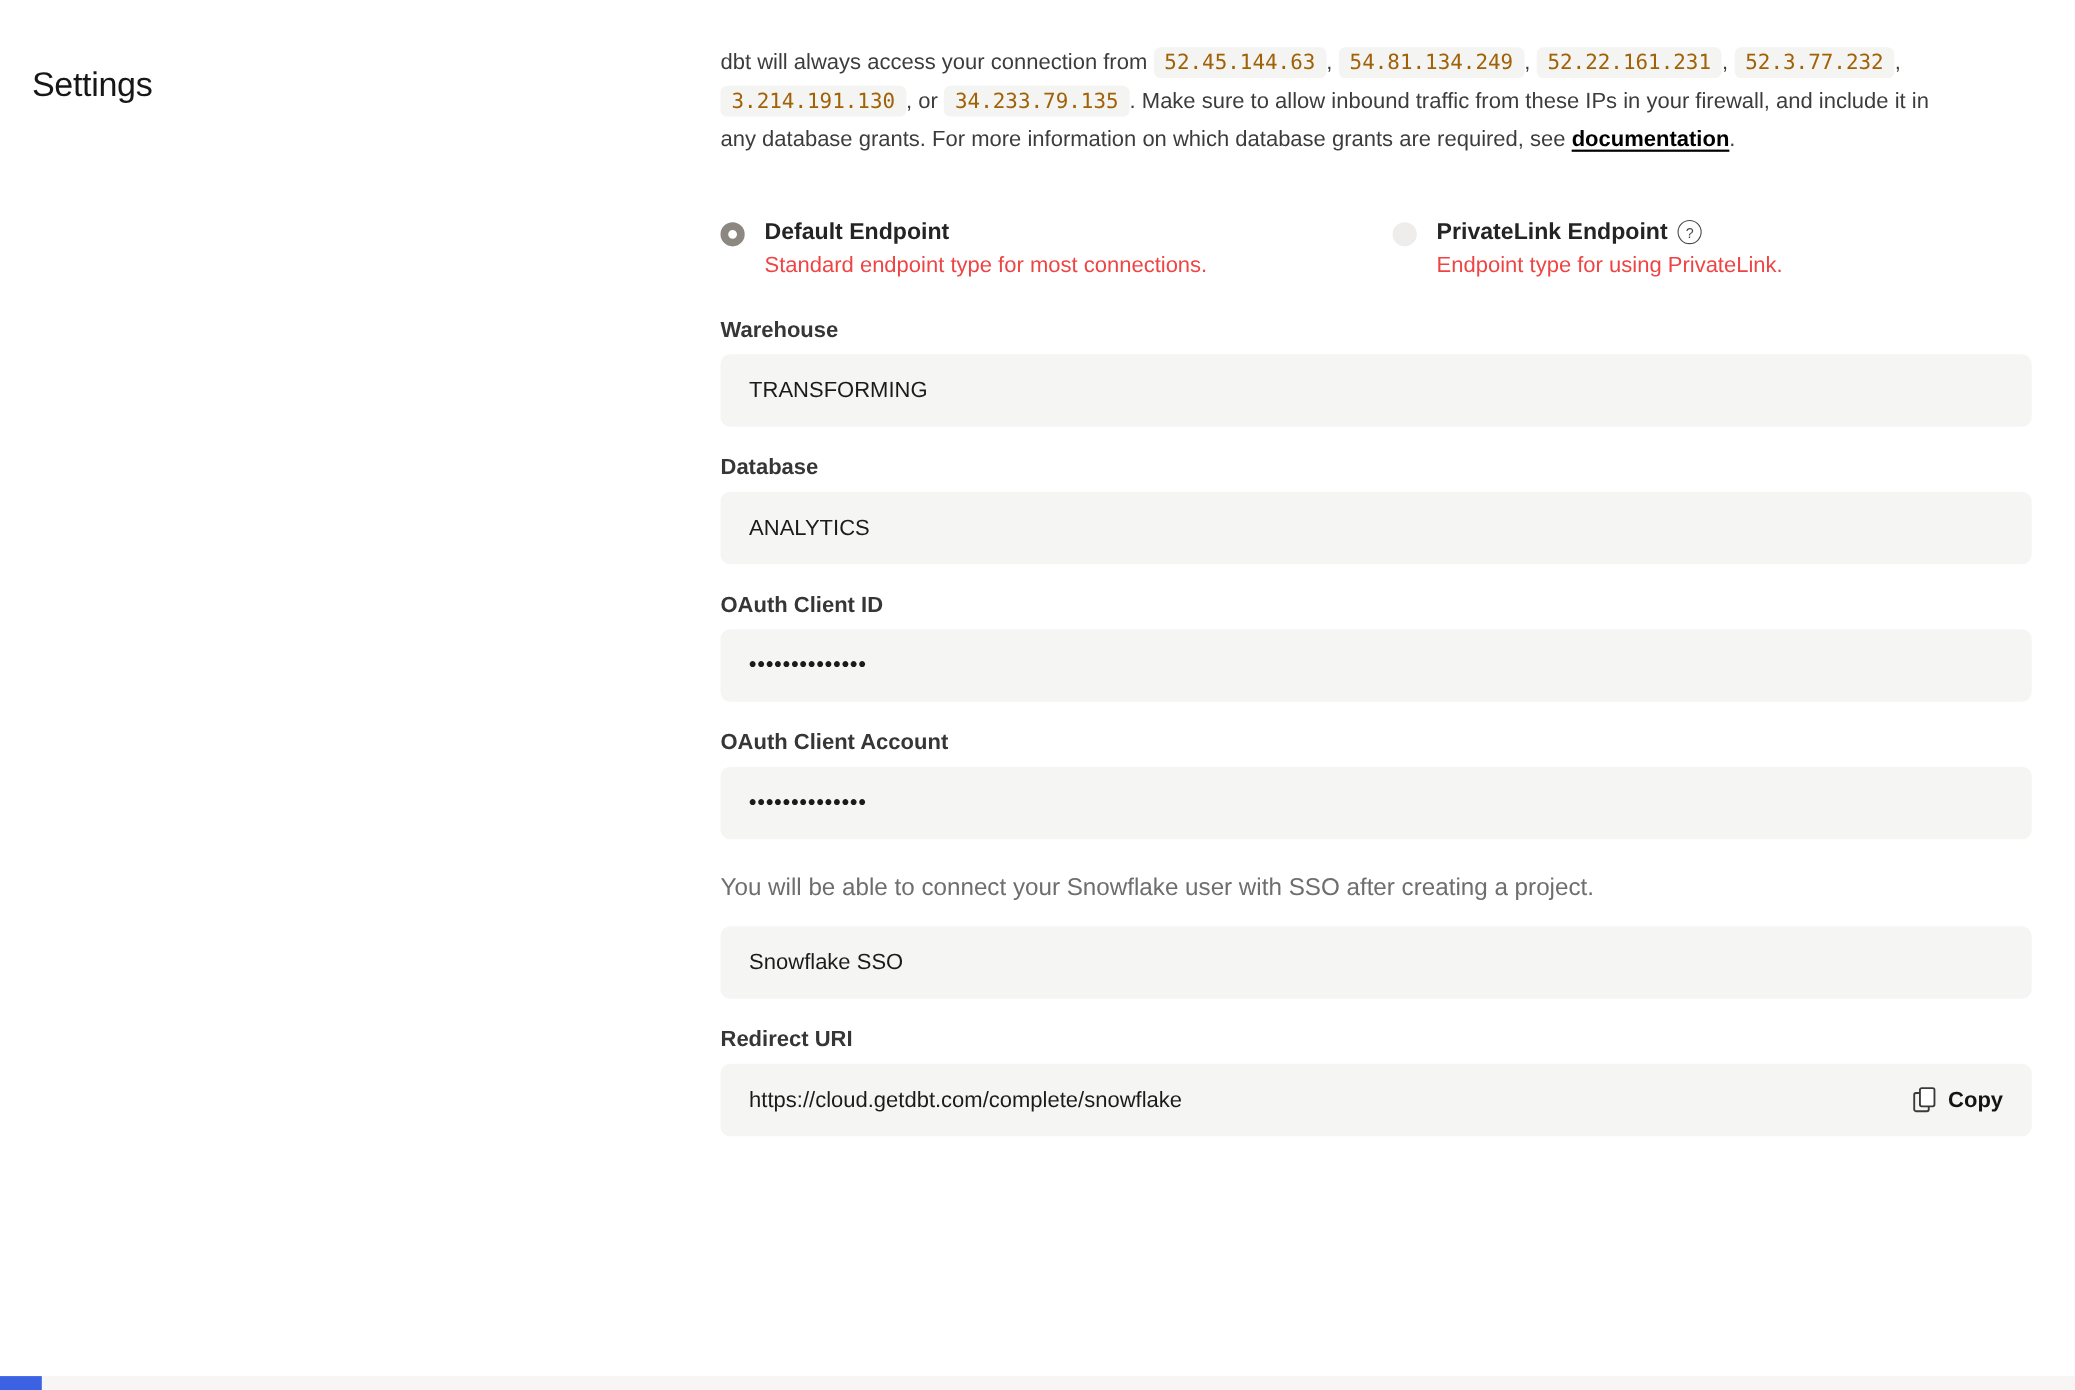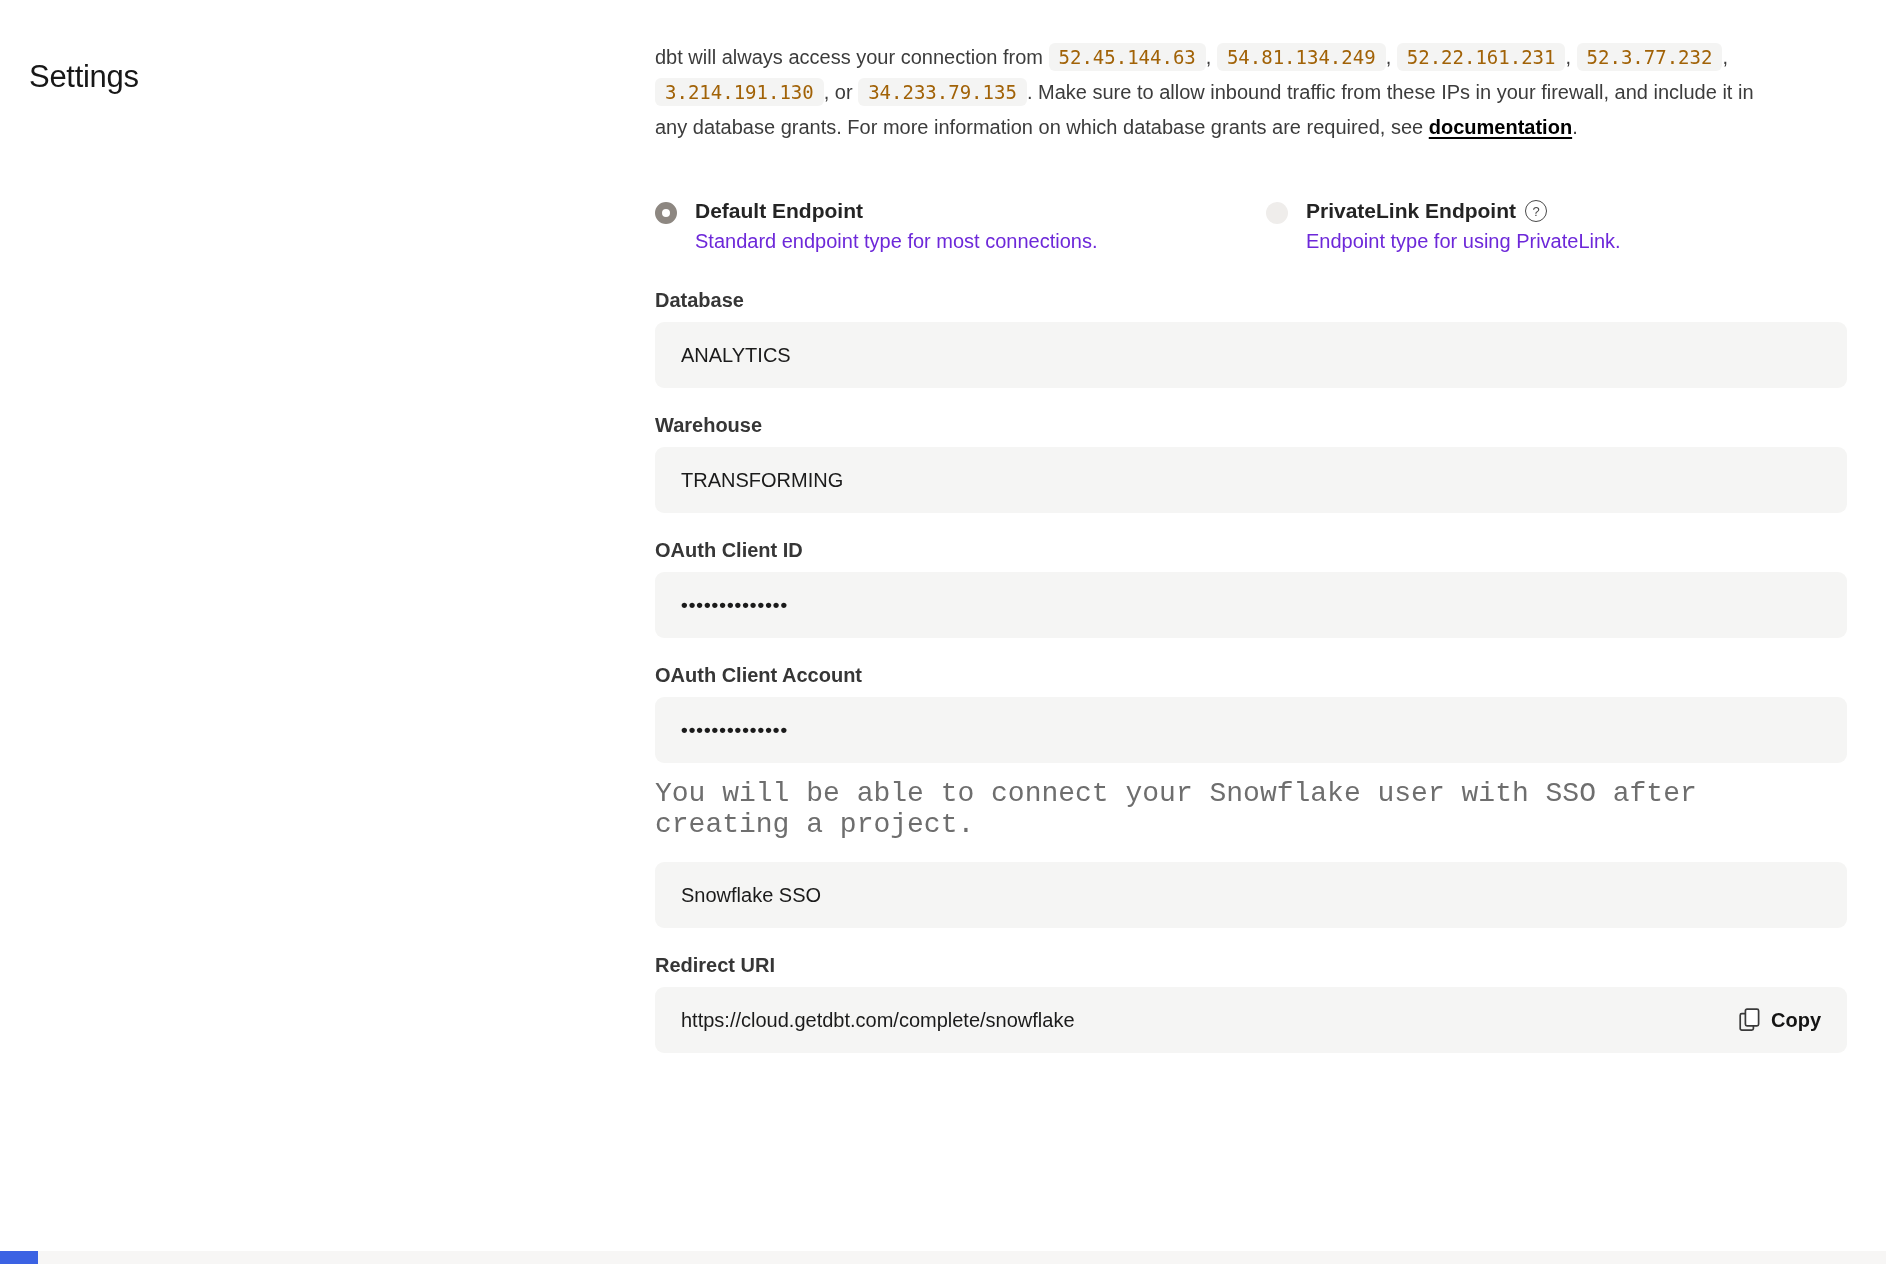--- a/index.html
+++ b/index.html
@@ -30,37 +30,37 @@
   .doc-link{
     color:#000000;font-weight:700;text-decoration:underline;text-underline-offset:3px;cursor:pointer;
   }
   .radio-row{display:flex;margin-top:54px;gap:40px;}
   .radio-option{display:flex;gap:18px;cursor:pointer;}
   .radio-option.first{width:571px;flex:0 0 571px;}
   .radio-circle{width:22px;height:22px;border-radius:50%;margin-top:3px;flex:0 0 22px;box-sizing:border-box;}
   .radio-circle.selected{background:#ffffff;border:7px solid var(--radio-selected);}
   .radio-circle.unselected{background:#efedeb;border:none;}
   .radio-label{font-size:21px;font-weight:600;color:#242424;display:flex;align-items:center;}
-  .radio-desc{font-size:20px;color:#6d28d9;margin-top:7px;}
+  .radio-desc{font-size:20px;color:#ef4444;margin-top:7px;}
   .help-icon{
     display:inline-flex;align-items:center;justify-content:center;
     width:20px;height:20px;border:1.6px solid #4a4a4a;border-radius:50%;
     font-size:13px;font-weight:400;color:#4a4a4a;margin-left:9px;cursor:pointer;
   }
   .fields{margin-top:36px;}
   .field{margin-top:26px;}
   .field-label{font-size:20px;font-weight:600;color:#363636;}
   .field-box{
     margin-top:10px;height:66px;background:var(--input-bg);border-radius:9px;
     display:flex;align-items:center;padding:0 26px;box-sizing:border-box;
     font-size:20px;color:#1b1b1b;cursor:text;
   }
   .field-box.password{font-size:19px;letter-spacing:1px;font-weight:700;}
   .field-box.redirect{justify-content:space-between;cursor:default;}
-  .helper-text{margin-top:15px;font-size:28px;color:#6e6e6e;font-family:Liberation Mono, monospace;}
+  .helper-text{margin-top:31px;font-size:22px;color:#6e6e6e;}
   .field.after-helper{margin-top:22px;}
   .copy-btn{
     display:flex;align-items:center;gap:11px;cursor:pointer;
     font-size:20px;font-weight:600;color:#141414;background:none;border:none;
     font-family:inherit;padding:0;
   }
   .copy-btn svg{display:block;}
   .bottom-bar{
     position:absolute;left:0;bottom:0;width:1886px;height:13px;background:#f7f6f5;
   }
@@ -94,27 +94,27 @@
           </span>
         <div class="radio-desc">Endpoint type for using PrivateLink.</div>
       </span>
     </div>
   </div>
 
   <div class="fields">
 
 
     <div class="field">
-      <div class="field-label">Database</div>
-      <div class="field-box">ANALYTICS</div>
+      <div class="field-label">Warehouse</div>
+      <div class="field-box">TRANSFORMING</div>
     </div>
 
     <div class="field">
-      <div class="field-label">Warehouse</div>
-      <div class="field-box">TRANSFORMING</div>
+      <div class="field-label">Database</div>
+      <div class="field-box">ANALYTICS</div>
     </div>
 
     <div class="field">
       <div class="field-label">OAuth Client ID</div>
       <div class="field-box password">••••••••••••••</div>
     </div>
 
     <div class="field">
       <div class="field-label">OAuth Client Account</div>
       <div class="field-box password">••••••••••••••</div>

